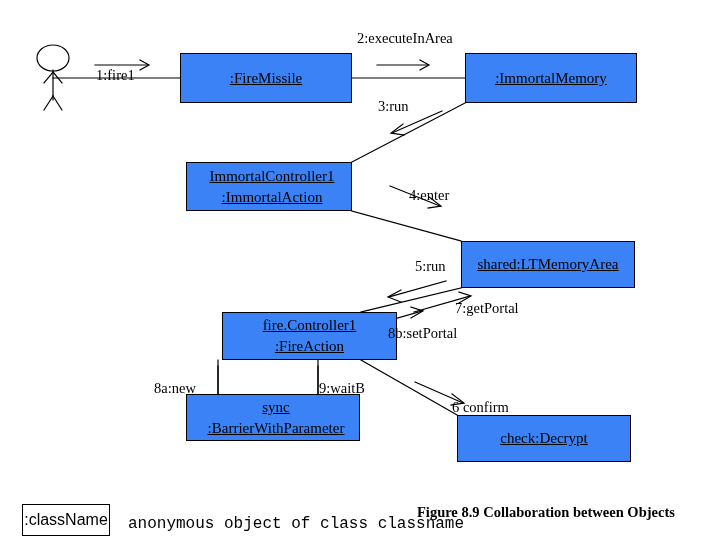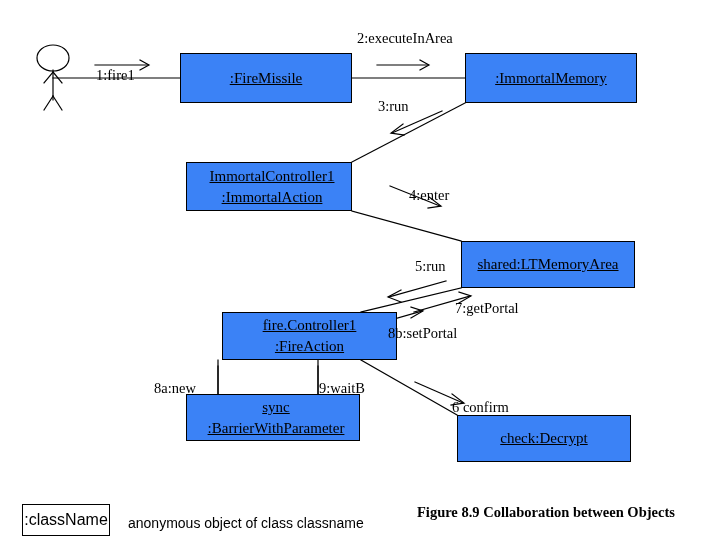--- a/index.html
+++ b/index.html
@@ -62,22 +62,22 @@
     background: #ffffff;
     font-family: "Liberation Sans", sans-serif;
     font-size: 16px;
     display: flex;
     align-items: center;
     justify-content: center;
     white-space: nowrap;
   }
   .legend-text {
     position: absolute;
-    font-family: Liberation Sans, sans-serif;
-    font-size: 14px;
+    font-family: Liberation Mono, monospace;
+    font-size: 16px;
     white-space: nowrap;
     line-height: 1;
   }
   .caption {
     position: absolute;
     font-family: "Liberation Serif", serif;
     font-weight: bold;
     font-size: 14.5px;
     white-space: nowrap;
     line-height: 1;

